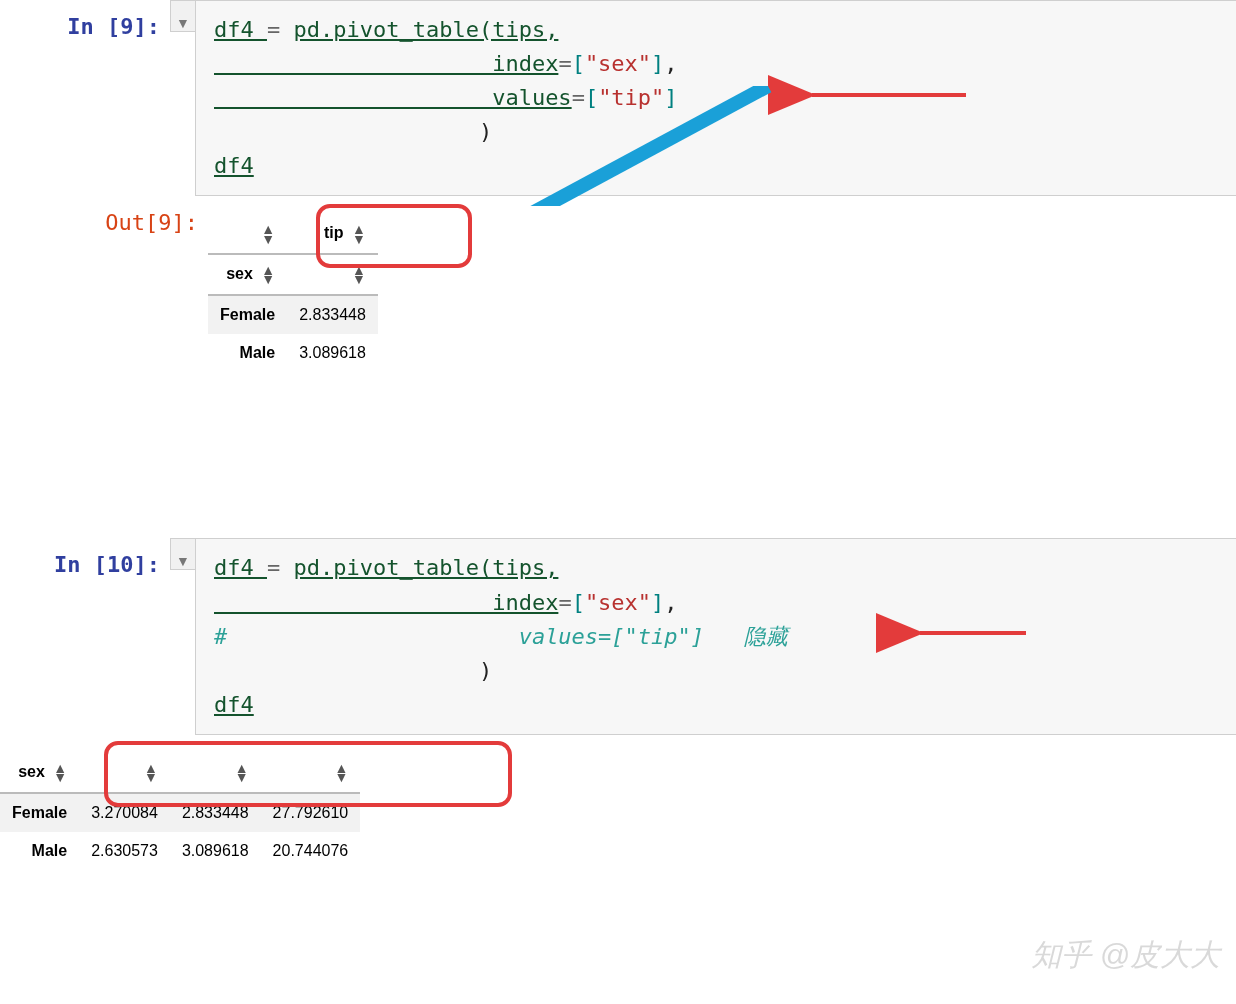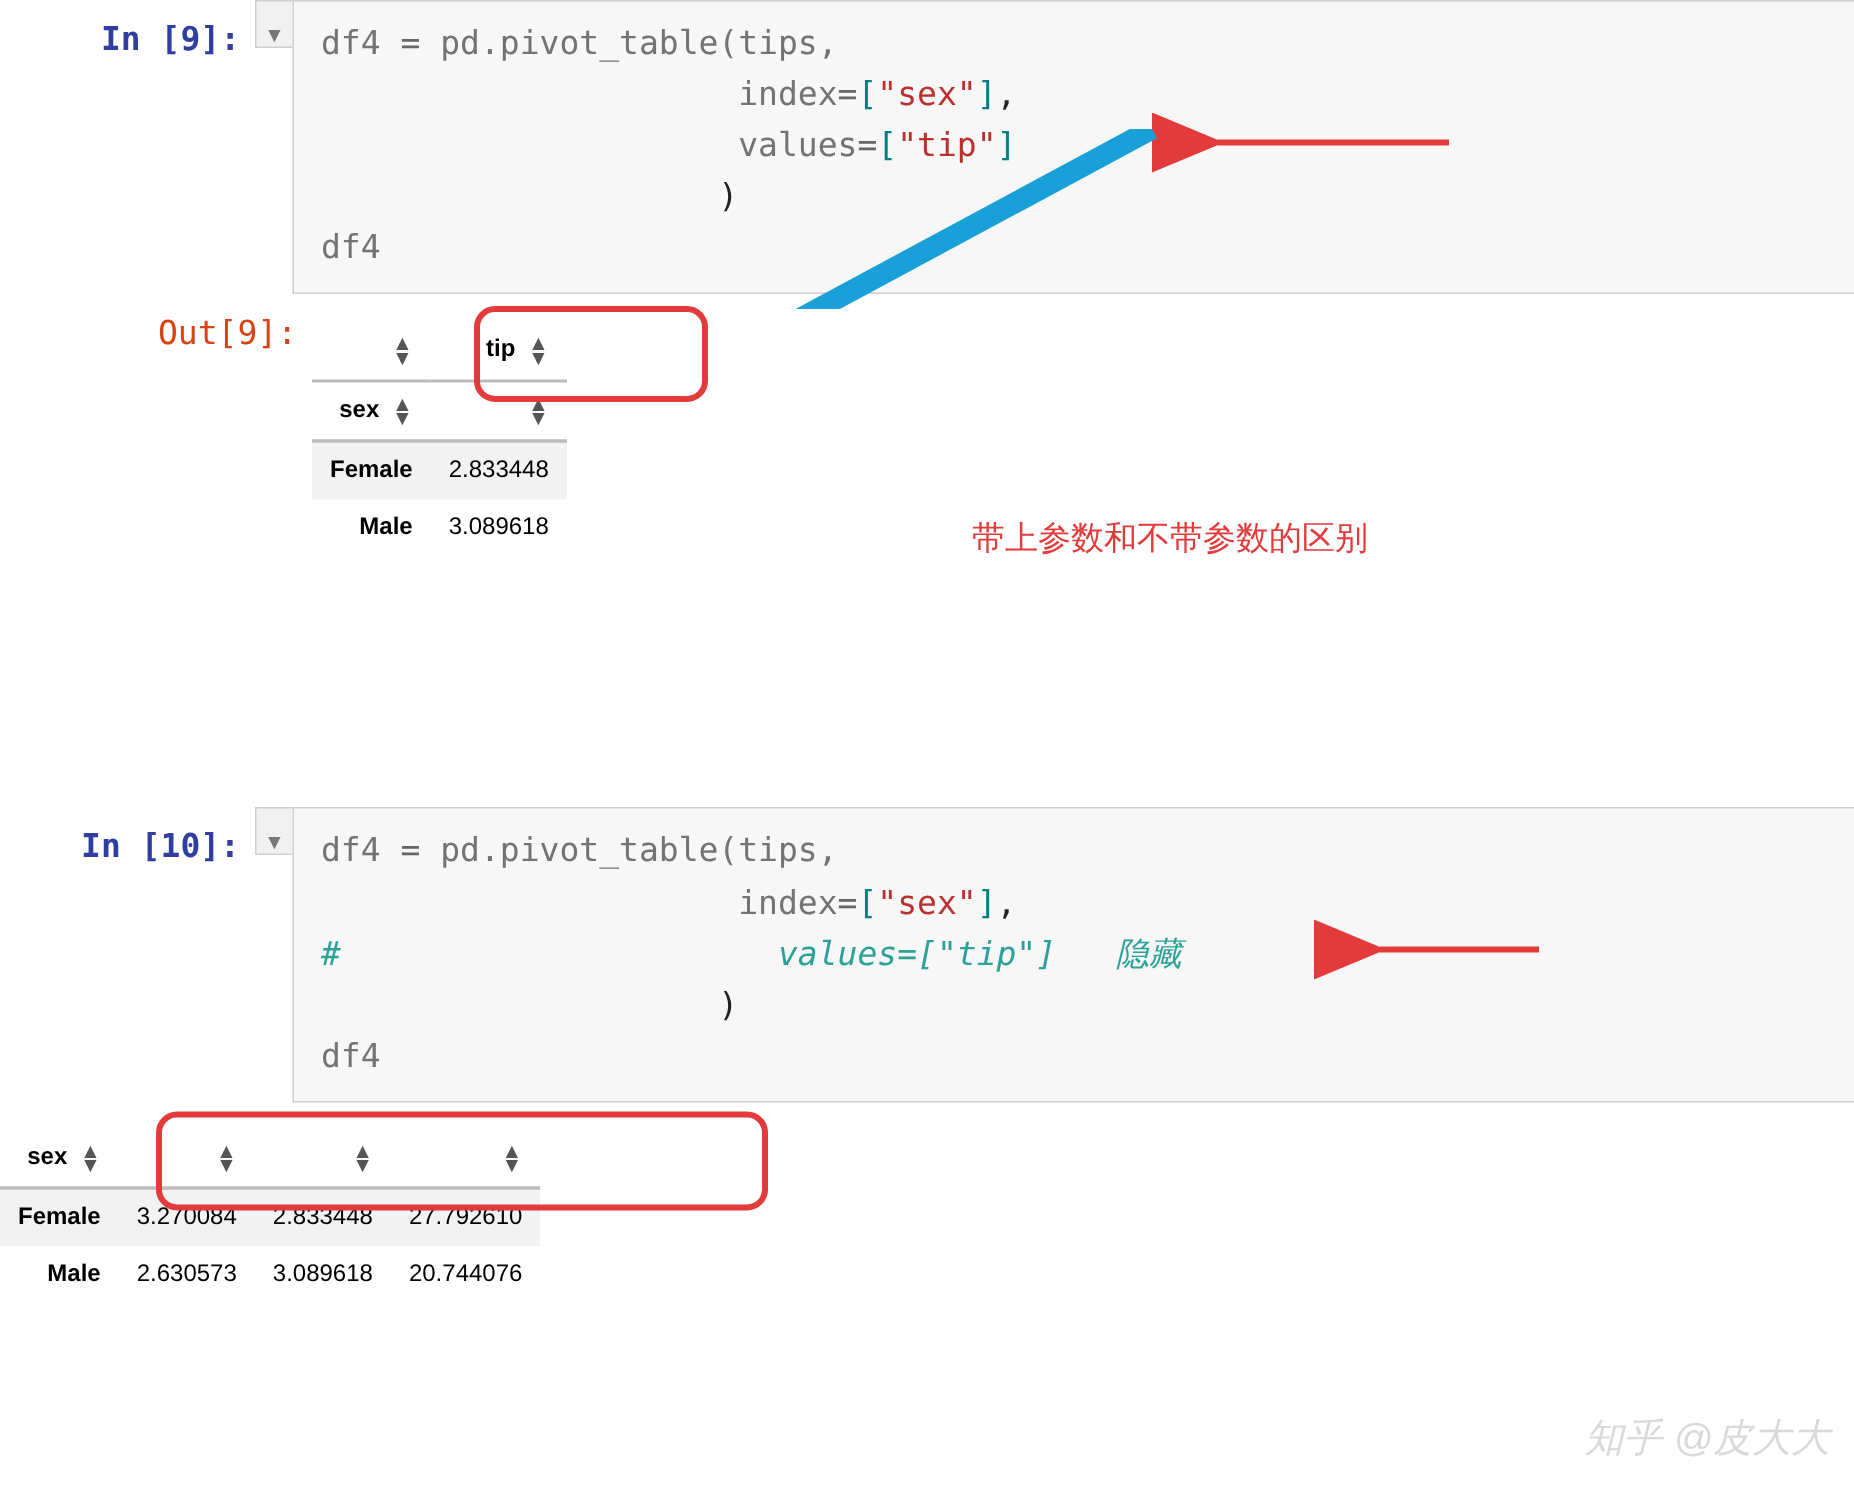--- a/index.html
+++ b/index.html
@@ -44,21 +44,21 @@
     background: #f1f1f1;
     border: 1px solid #cfcfcf;
     border-right: none;
     display: flex;
     justify-content: center;
     padding-top: 14px;
     color: #777;
     font-size: 14px;
   }
   .collapser .tri { font-size: 14px; }
-  .syn-name { color: #737373; }
+  .syn-name { color: #14532d; text-decoration: underline; }
   .syn-op { color: #666; }
   .syn-punc { color: #222; }
   .syn-str { color: #b8312f; }
   .syn-bracket { color: #008080; }
   .syn-comment { color: #2ca198; font-style: italic; }
   .output-area {
     flex: 1;
     padding: 12px 0 0 0;
     position: relative;
   }
@@ -99,21 +99,21 @@
   .anno-red {
     position: absolute;
     color: #e33b3b;
     font-size: 22px;
     font-weight: 400;
   }
   .watermark {
     position: fixed;
     right: 16px;
     bottom: 28px;
-    font-size: 26px;
+    font-size: 30px;
     color: #bbb;
     opacity: 0.55;
     font-style: italic;
     pointer-events: none;
   }
   svg.overlay {
     position: absolute;
     top: 0; left: 0;
     pointer-events: none;
   }
@@ -181,21 +181,20 @@
             <td>2.833448</td>
           </tr>
           <tr>
             <th>Male</th>
             <td>3.089618</td>
           </tr>
         </tbody>
       </table>
     </div>
 
-    <div class="anno-red" style="left:440px; top:148px;">带上参数和不带参数的区别</div>
   </div>
 </div>
 
 <div class="cell-gap"></div>
 
 <div class="cell">
   <div class="prompt"><span class="prompt-in">In [10]:</span></div>
   <div class="collapser">
       <span class="tri">▼</span>
     </div>

